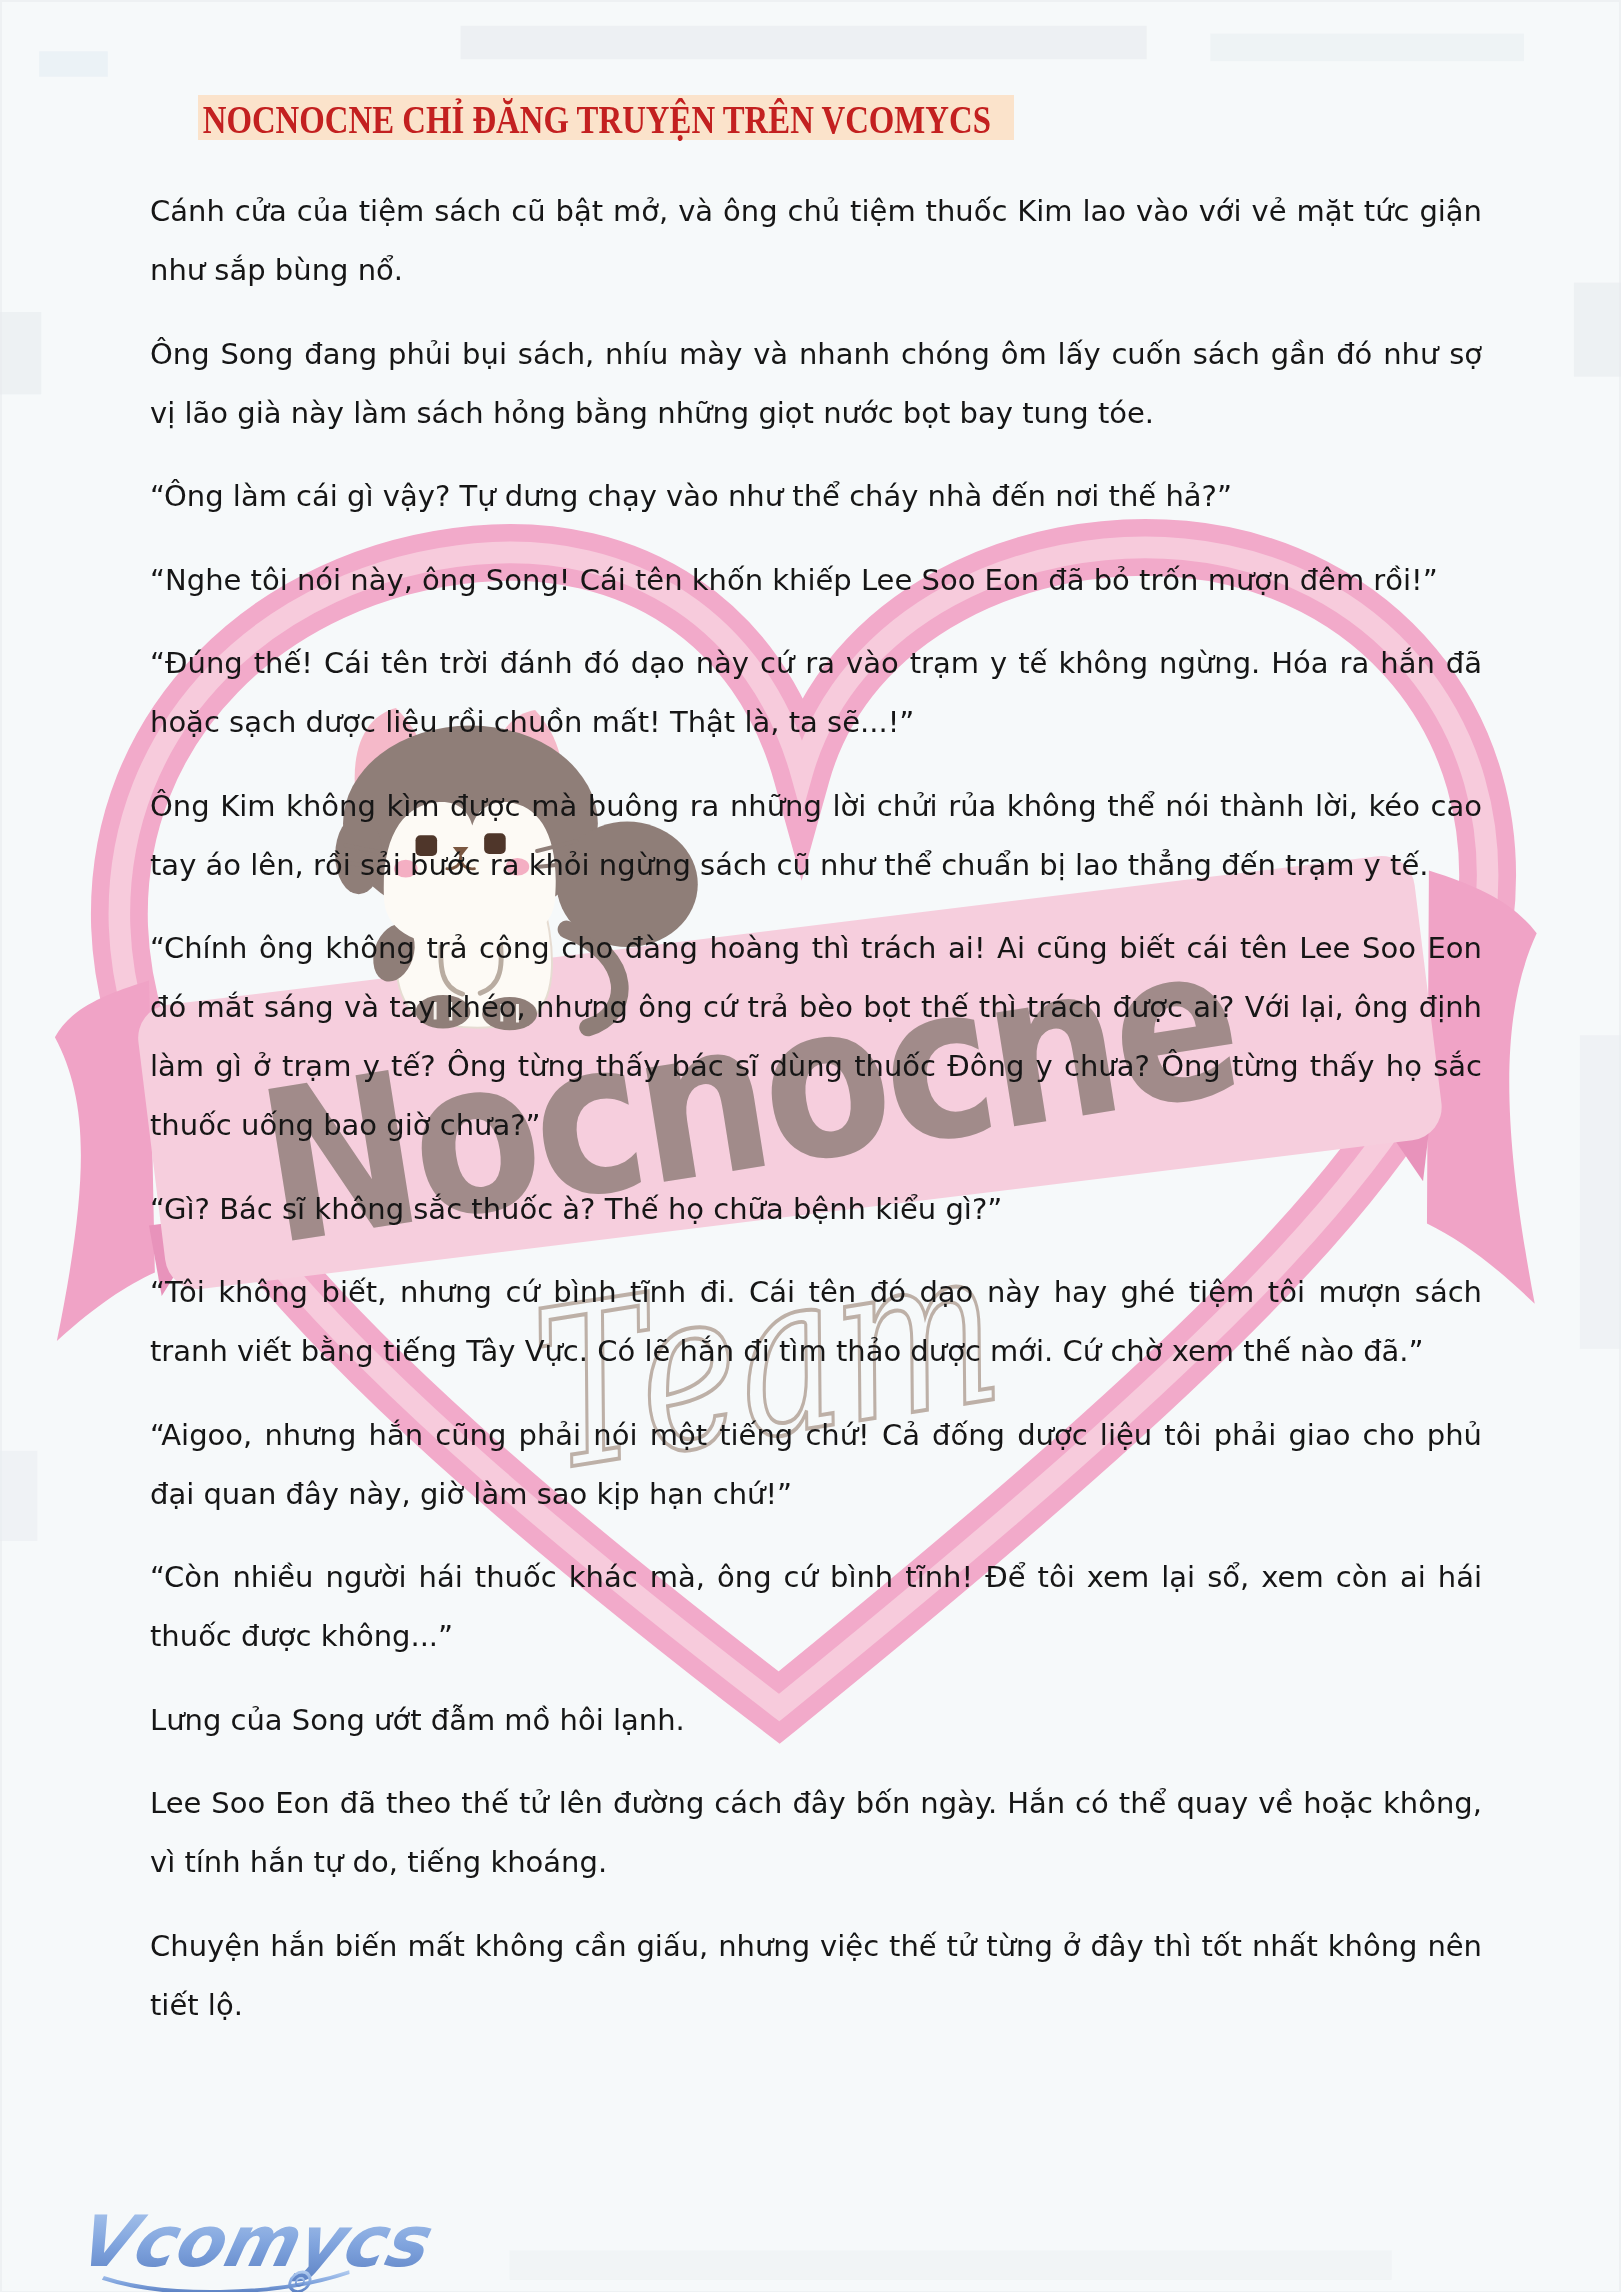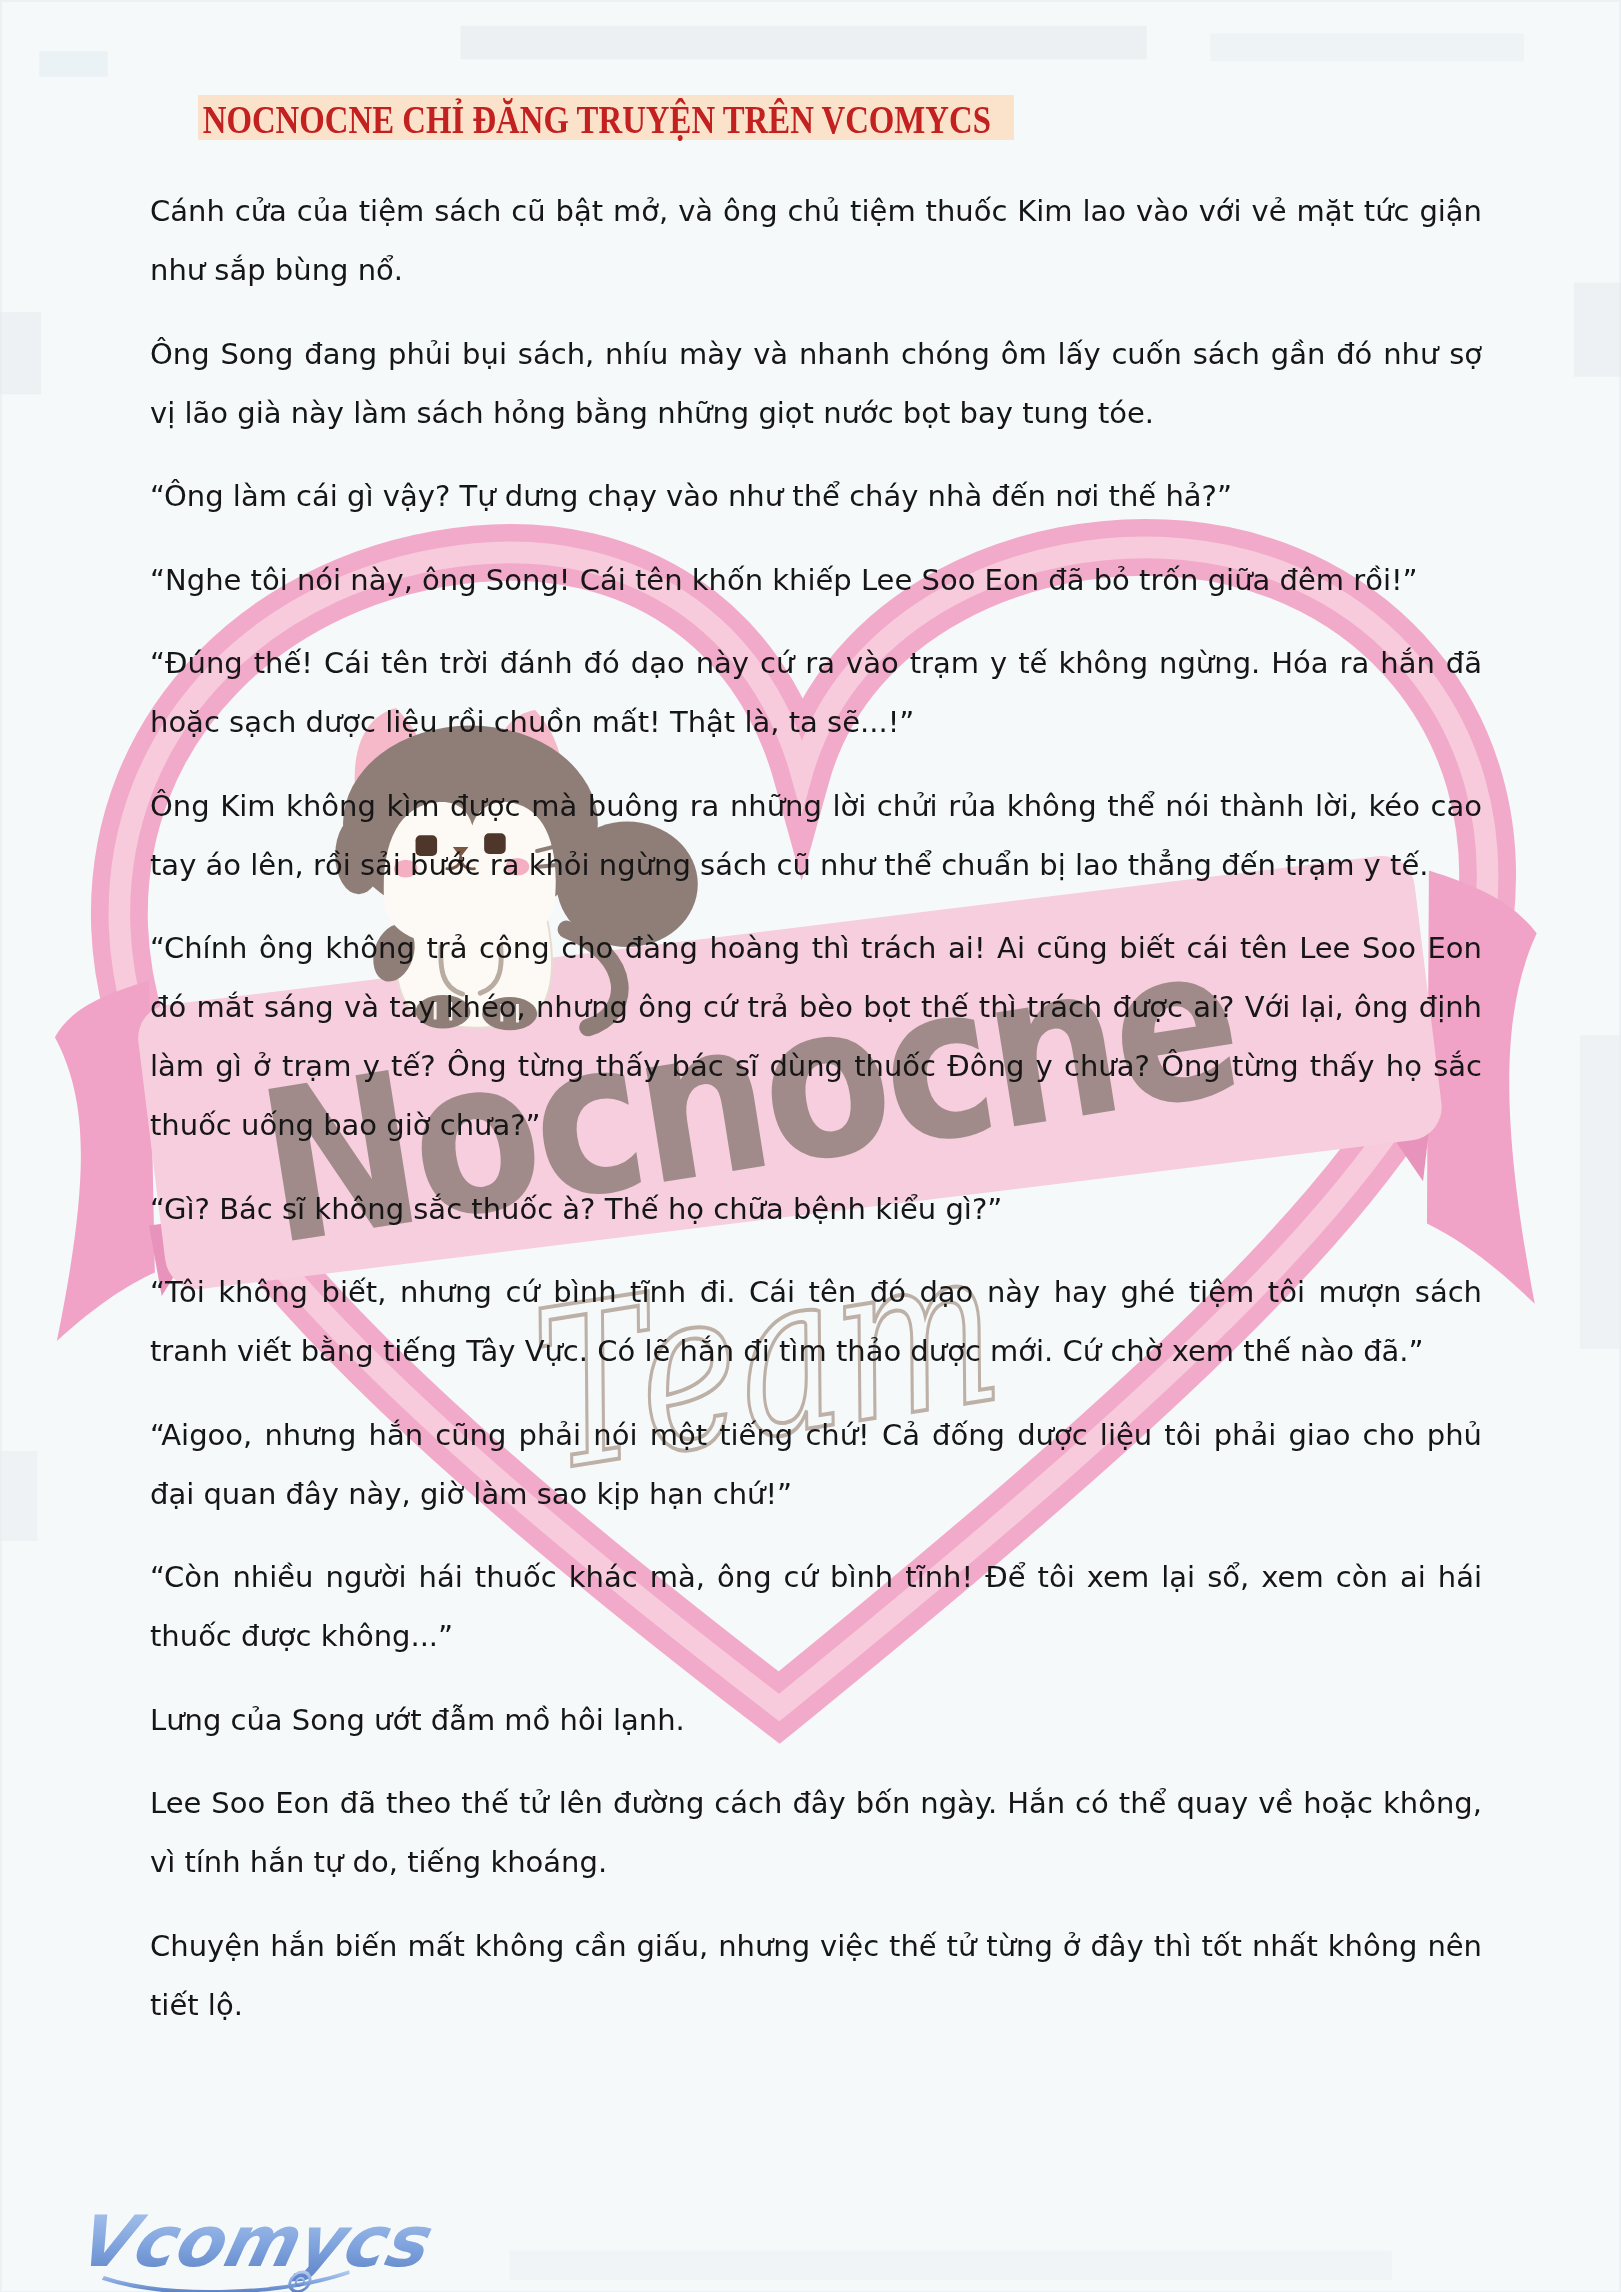--- a/index.html
+++ b/index.html
@@ -145,21 +145,21 @@
   </svg>
 
   <div class="header-band">
     <span class="header-text">NOCNOCNE CHỈ ĐĂNG TRUYỆN TRÊN VCOMYCS</span>
   </div>
 
   <div class="content">
     <p>Cánh cửa của tiệm sách cũ bật mở, và ông chủ tiệm thuốc Kim lao vào với vẻ mặt tức giận như sắp bùng nổ.</p>
     <p>Ông Song đang phủi bụi sách, nhíu mày và nhanh chóng ôm lấy cuốn sách gần đó như sợ vị lão già này làm sách hỏng bằng những giọt nước bọt bay tung tóe.</p>
     <p>“Ông làm cái gì vậy? Tự dưng chạy vào như thể cháy nhà đến nơi thế hả?”</p>
-    <p>“Nghe tôi nói này, ông Song! Cái tên khốn khiếp Lee Soo Eon đã bỏ trốn giữa đêm rồi!”</p>
+    <p>“Nghe tôi nói này, ông Song! Cái tên khốn khiếp Lee Soo Eon đã bỏ trốn mượn đêm rồi!”</p>
     <p>“Đúng thế! Cái tên trời đánh đó dạo này cứ ra vào trạm y tế không ngừng. Hóa ra hắn đã hoặc sạch dược liệu rồi chuồn mất! Thật là, ta sẽ...!”</p>
     <p>Ông Kim không kìm được mà buông ra những lời chửi rủa không thể nói thành lời, kéo cao tay áo lên, rồi sải bước ra khỏi ngừng sách cũ như thể chuẩn bị lao thẳng đến trạm y tế.</p>
     <p>“Chính ông không trả công cho đàng hoàng thì trách ai! Ai cũng biết cái tên Lee Soo Eon đó mắt sáng và tay khéo, nhưng ông cứ trả bèo bọt thế thì trách được ai? Với lại, ông định làm gì ở trạm y tế? Ông từng thấy bác sĩ dùng thuốc Đông y chưa? Ông từng thấy họ sắc thuốc uống bao giờ chưa?”</p>
     <p>“Gì? Bác sĩ không sắc thuốc à? Thế họ chữa bệnh kiểu gì?”</p>
     <p>“Tôi không biết, nhưng cứ bình tĩnh đi. Cái tên đó dạo này hay ghé tiệm tôi mượn sách tranh viết bằng tiếng Tây Vực. Có lẽ hắn đi tìm thảo dược mới. Cứ chờ xem thế nào đã.”</p>
     <p>“Aigoo, nhưng hắn cũng phải nói một tiếng chứ! Cả đống dược liệu tôi phải giao cho phủ đại quan đây này, giờ làm sao kịp hạn chứ!”</p>
     <p>“Còn nhiều người hái thuốc khác mà, ông cứ bình tĩnh! Để tôi xem lại sổ, xem còn ai hái thuốc được không...”</p>
     <p>Lưng của Song ướt đẫm mồ hôi lạnh.</p>
     <p>Lee Soo Eon đã theo thế tử lên đường cách đây bốn ngày. Hắn có thể quay về hoặc không, vì tính hắn tự do, tiếng khoáng.</p>
     <p>Chuyện hắn biến mất không cần giấu, nhưng việc thế tử từng ở đây thì tốt nhất không nên tiết lộ.</p>

